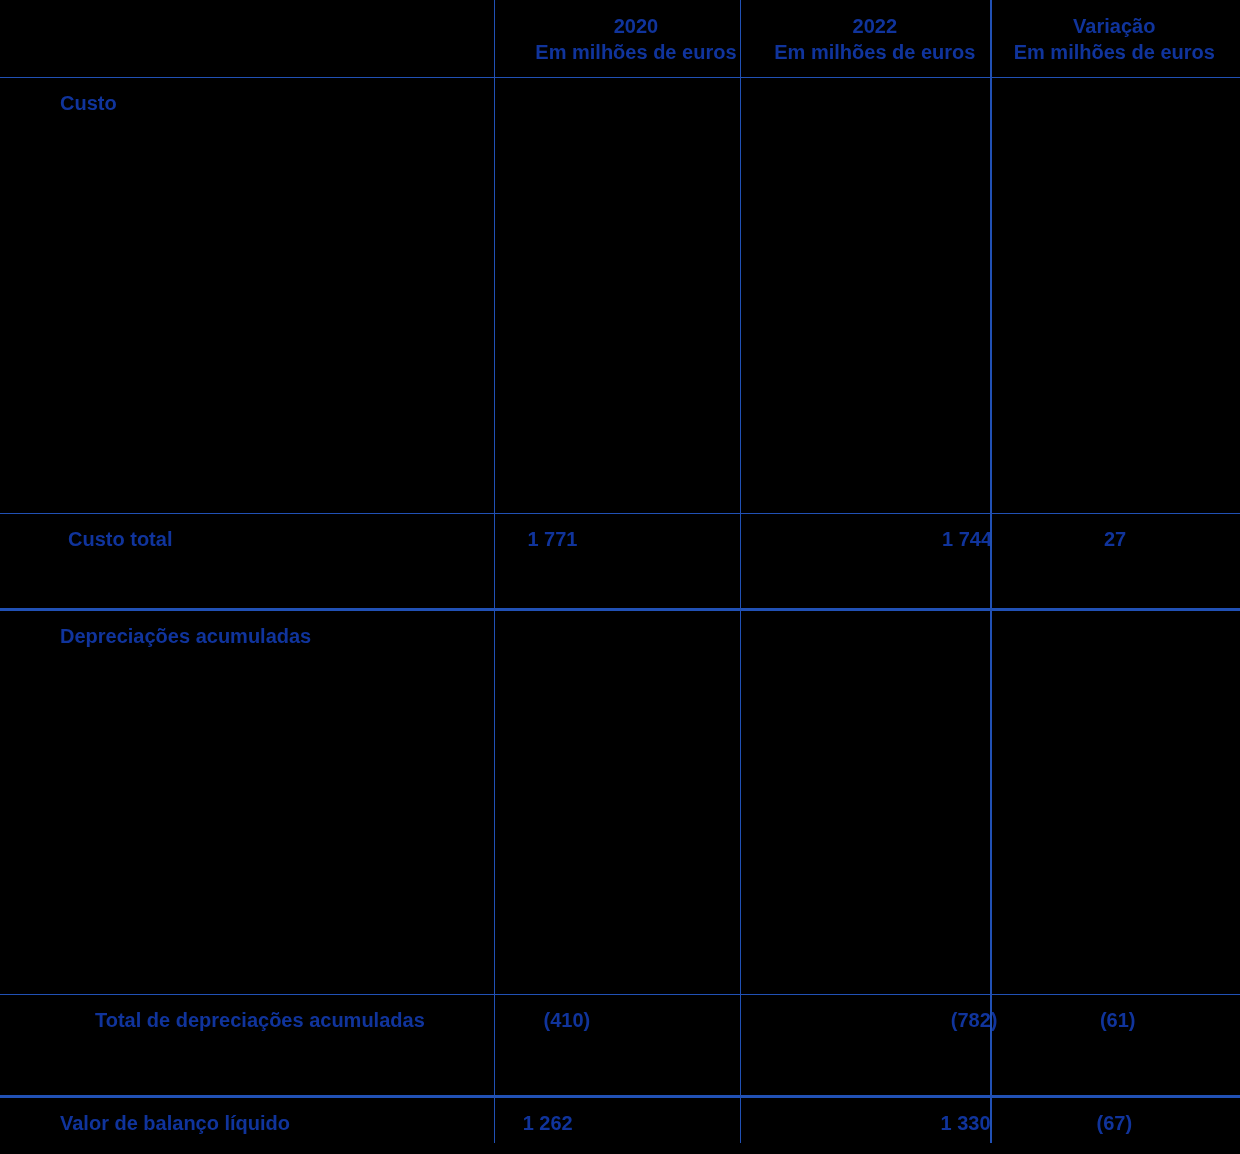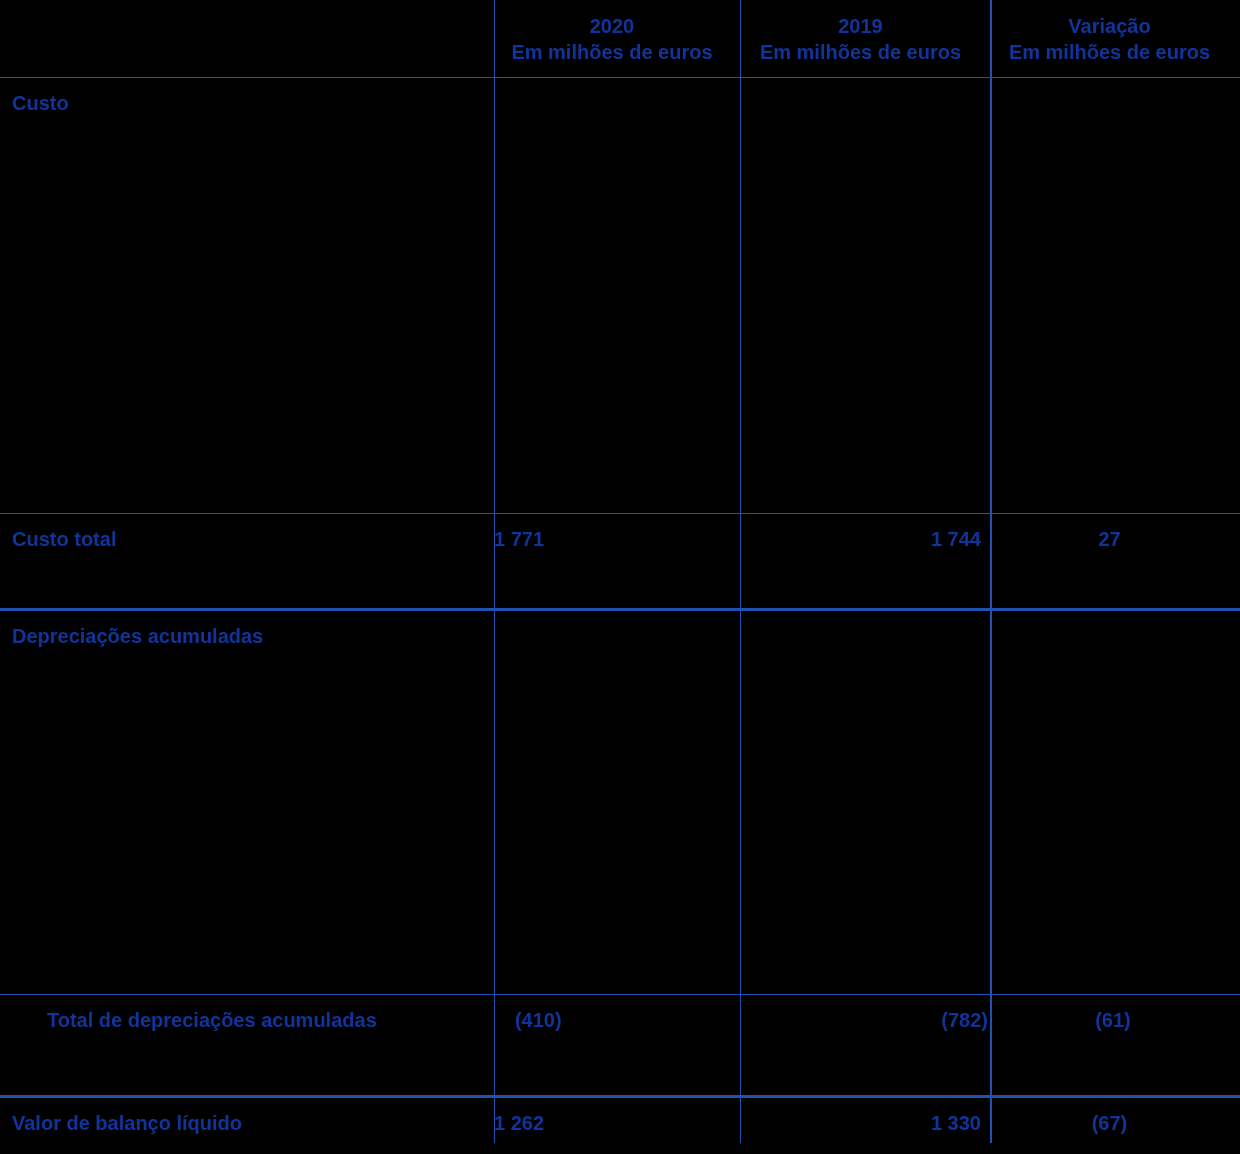--- a/index.html
+++ b/index.html
@@ -30,49 +30,49 @@
     background: var(--grid);
   }
   .vline.v1 { left: 494px; }
   .vline.v2 { left: 740px; }
   .vline.v3 { left: 990px; width: 2px; }
 
   
   .row { display: flex; width: 1240px; }
   .row-header        { height: 77px; }
   .row-custo         { height: 436px; border-top: 1px solid var(--grid); }
-  .row-custo-total   { height: 95px;  border-top: 1px solid var(--grid); }
+  .row-custo-total   { height: 95px;  border-top: 1px solid var(--grid); padding-left: 8px; }
   .row-deprec        { height: 386px; border-top: 3px solid var(--grid); }
   .row-total-deprec  { height: 101px; border-top: 1px solid var(--grid); padding-left: 35px; }
   .row-valor         { height: 48px;  border-top: 3px solid var(--grid); }
 
   
   .c { font-size: 20px; line-height: 23px; padding-top: 14px; overflow: hidden; }
-  .c0 { width: 494px; padding-left: 12px;  text-align: left; }
+  .c0 { width: 494px; padding-left: 12px;  text-align: left; margin-left: 48px; }
   .c1 { width: 246px; padding-right: 10px; text-align: left; }
   .c2 { width: 251px; padding-right: 10px; text-align: right; }
   .c3 { width: 249px; padding-right: 12px; text-align: center; }
 
   .row-header .c { padding-top: 13px; text-align: center; line-height: 26px; }
   .row-header .c0 { text-align: left; }
 </style>
 </head>
 <body>
 
 <div class="page">
   <div class="tbl">
 
     <div class="row row-header">
       <div class="c c0"></div>
       <div class="c c1">
         <div>2020</div>
         <div>Em milhões de euros</div>
       </div>
       <div class="c c2">
-        <div>2019</div>
+        <div>2022</div>
         <div>Em milhões de euros</div>
       </div>
       <div class="c c3">
         <div>Variação</div>
         <div>Em milhões de euros</div>
       </div>
     </div>
 
     <div class="row row-custo">
       <div class="c c0">Custo</div>

